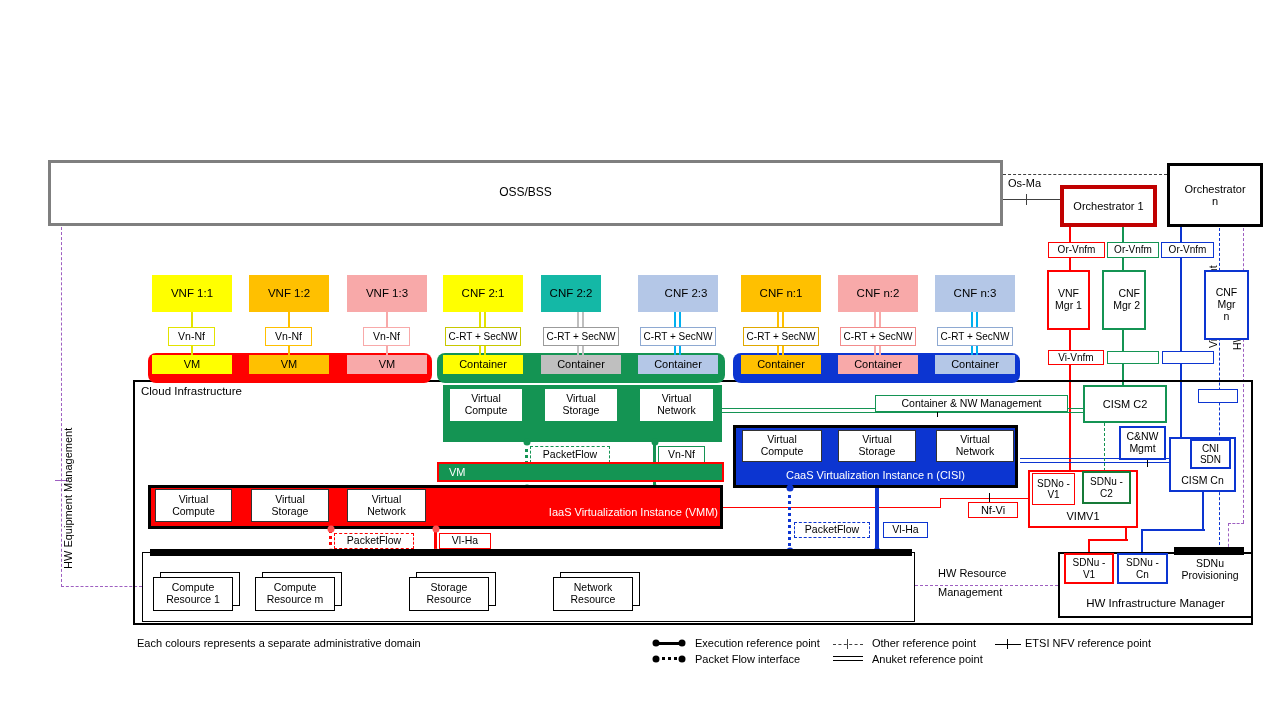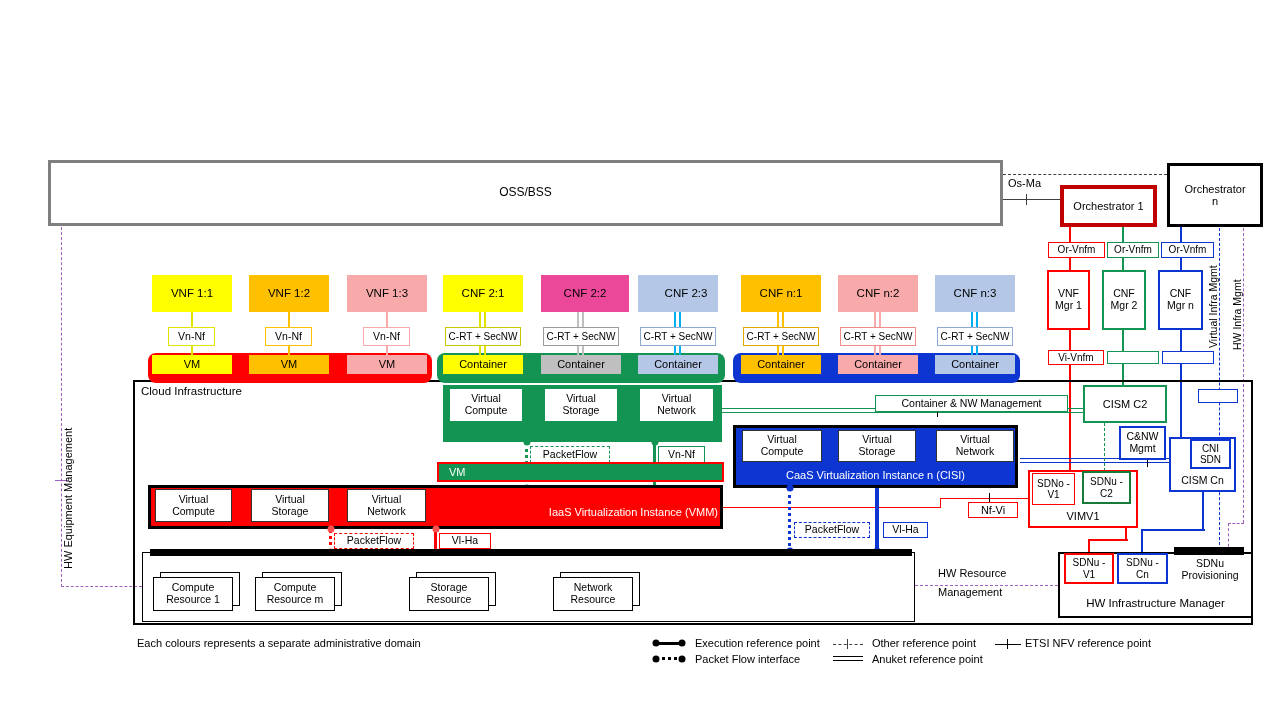--- a/index.html
+++ b/index.html
@@ -75,21 +75,21 @@
   <div class="dbl" style="left:577px;top:312px;width:7px;height:44px;border-left:2px solid #BFBFBF;border-right:2px solid #BFBFBF;"></div>
   <div class="dbl" style="left:674px;top:312px;width:7px;height:44px;border-left:2px solid #00B0F0;border-right:2px solid #00B0F0;"></div>
   <div class="dbl" style="left:777px;top:312px;width:7px;height:44px;border-left:2px solid #FFC000;border-right:2px solid #FFC000;"></div>
   <div class="dbl" style="left:874px;top:312px;width:7px;height:44px;border-left:2px solid #F8A9A9;border-right:2px solid #F8A9A9;"></div>
   <div class="dbl" style="left:971px;top:312px;width:7px;height:44px;border-left:2px solid #00B0F0;border-right:2px solid #00B0F0;"></div>
 
   <div class="box" style="left:152px;top:275px;width:80px;height:37px;background:#FFFF00;font-size:11.5px;">VNF 1:1</div>
   <div class="box" style="left:249px;top:275px;width:80px;height:37px;background:#FFC000;font-size:11.5px;">VNF 1:2</div>
   <div class="box" style="left:347px;top:275px;width:80px;height:37px;background:#F8A9A9;font-size:11.5px;">VNF 1:3</div>
   <div class="box" style="left:443px;top:275px;width:80px;height:37px;background:#FFFF00;font-size:11.5px;">CNF 2:1</div>
-  <div class="box" style="left:541px;top:275px;width:88px;height:37px;background:#ec4899;font-size:11.5px;">CNF 2:2</div>
+  <div class="box" style="left:541px;top:275px;width:60px;height:37px;background:#14b8a6;font-size:11.5px;">CNF 2:2</div>
   <div class="box" style="left:638px;top:275px;width:80px;height:37px;background:#B4C7E7;font-size:11.5px;padding-left:16px;">CNF 2:3</div>
   <div class="box" style="left:741px;top:275px;width:80px;height:37px;background:#FFC000;font-size:11.5px;">CNF n:1</div>
   <div class="box" style="left:838px;top:275px;width:80px;height:37px;background:#F8A9A9;font-size:11.5px;">CNF n:2</div>
   <div class="box" style="left:935px;top:275px;width:80px;height:37px;background:#B4C7E7;font-size:11.5px;">CNF n:3</div>
 
   <div class="box" style="left:168px;top:327px;width:47px;height:19px;border:1.5px solid #E3E300;font-size:10.5px;">Vn-Nf</div>
   <div class="box" style="left:265px;top:327px;width:47px;height:19px;border:1.5px solid #FFC000;font-size:10.5px;">Vn-Nf</div>
   <div class="box" style="left:363px;top:327px;width:47px;height:19px;border:1.5px solid #F8A9A9;font-size:10.5px;">Vn-Nf</div>
   <div class="box" style="left:445px;top:327px;width:76px;height:19px;border:1px solid #C8C800;font-size:10px;">C-RT + SecNW</div>
   <div class="box" style="left:543px;top:327px;width:76px;height:19px;border:1px solid #9B9B9B;font-size:10px;">C-RT + SecNW</div>
@@ -109,22 +109,22 @@
   <div class="box" style="left:935px;top:355px;width:80px;height:19px;background:#B4C7E7;font-size:11px;">Container</div>
 
   <div class="box" style="left:48px;top:160px;width:955px;height:66px;border:3px solid #7F7F7F;font-size:12px;text-align:right;">OSS/BSS</div>
   <div class="box" style="left:1060px;top:185px;width:97px;height:42px;border:4px solid #C00000;font-size:11px;padding:0 8px;">Orchestrator 1</div>
   <div class="box" style="left:1167px;top:163px;width:96px;height:64px;border:3px solid #000;font-size:11px;padding:0 10px;">Orchestrator n</div>
 
   <div class="box" style="left:1048px;top:242px;width:57px;height:16px;border:1.5px solid #FF0000;font-size:10px;">Or-Vnfm</div>
   <div class="box" style="left:1107px;top:242px;width:52px;height:16px;border:1.5px solid #149453;font-size:10px;">Or-Vnfm</div>
   <div class="box" style="left:1161px;top:242px;width:53px;height:16px;border:1.5px solid #0C35D1;font-size:10px;">Or-Vnfm</div>
   <div class="box" style="left:1047px;top:270px;width:43px;height:60px;border:2px solid #FF0000;font-size:10.5px;padding:0 4px;">VNF Mgr 1</div>
-  <div class="box" style="left:1102px;top:270px;width:44px;height:60px;border:2px solid #149453;font-size:10.5px;padding:0 4px;">CNF Mgr 2</div>
-  <div class="box" style="left:1158px;top:270px;width:45px;height:60px;border:2px solid #0C35D1;font-size:10.5px;padding:0 4px;">CNF Mgr n</div>
+  <div class="box" style="left:1102px;top:270px;width:44px;height:60px;border:2px solid #149453;font-size:10.5px;padding:0 4px;text-align:right;">CNF Mgr 2</div>
+  <div class="box" style="left:1204px;top:270px;width:45px;height:70px;border:2px solid #0C35D1;font-size:10.5px;padding:0 10px;">CNF Mgr n</div>
   <div class="box" style="left:1048px;top:350px;width:56px;height:15px;border:1.5px solid #FF0000;font-size:10px;">Vi-Vnfm</div>
   <div class="box" style="left:1107px;top:351px;width:52px;height:13px;border:1.5px solid #149453;"></div>
   <div class="box" style="left:1162px;top:351px;width:52px;height:13px;border:1.5px solid #0C35D1;"></div>
 
   <div class="ln" style="left:443px;top:385px;width:279px;height:57px;background:#149453;"></div>
   <div class="box" style="left:450px;top:389px;width:72px;height:32px;font-size:10.5px;padding:0 6px;">Virtual Compute</div>
   <div class="box" style="left:545px;top:389px;width:72px;height:32px;font-size:10.5px;padding:0 6px;">Virtual Storage</div>
   <div class="box" style="left:640px;top:389px;width:73px;height:32px;font-size:10.5px;padding:0 6px;">Virtual Network</div>
 
   <div class="ln" style="left:525px;top:442px;width:0;height:46px;border-left:3px dotted #149453;"></div>

